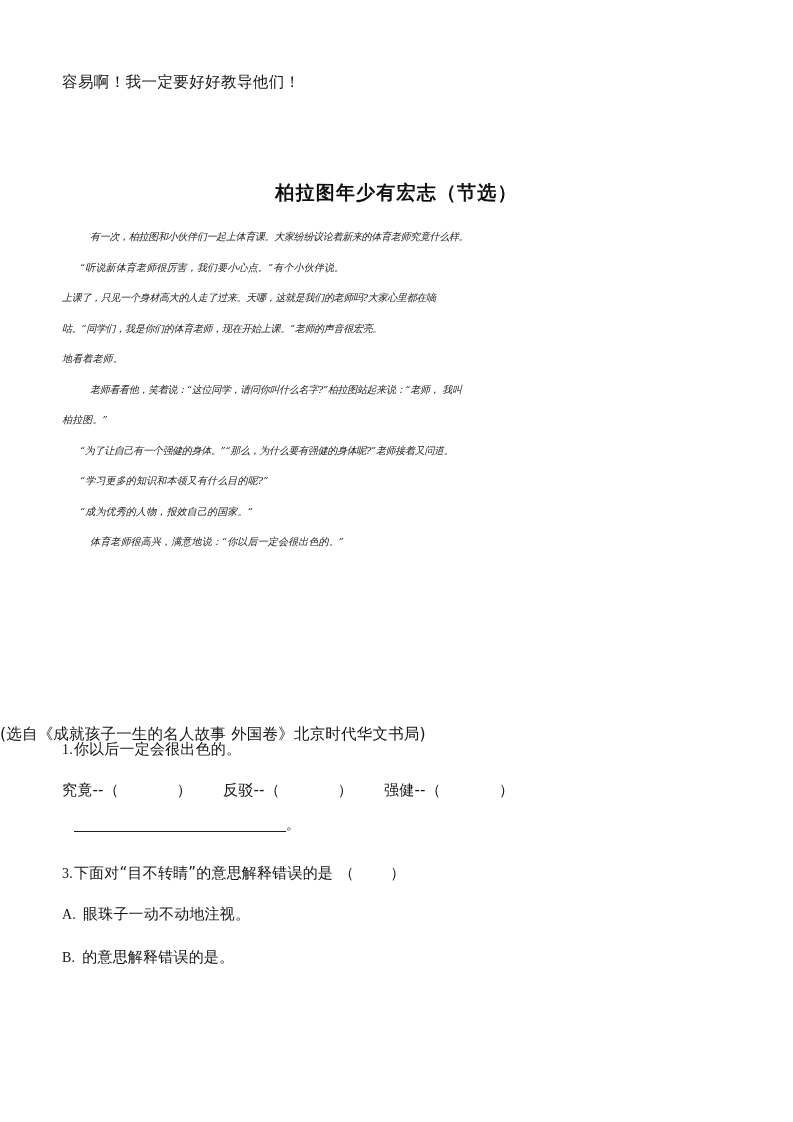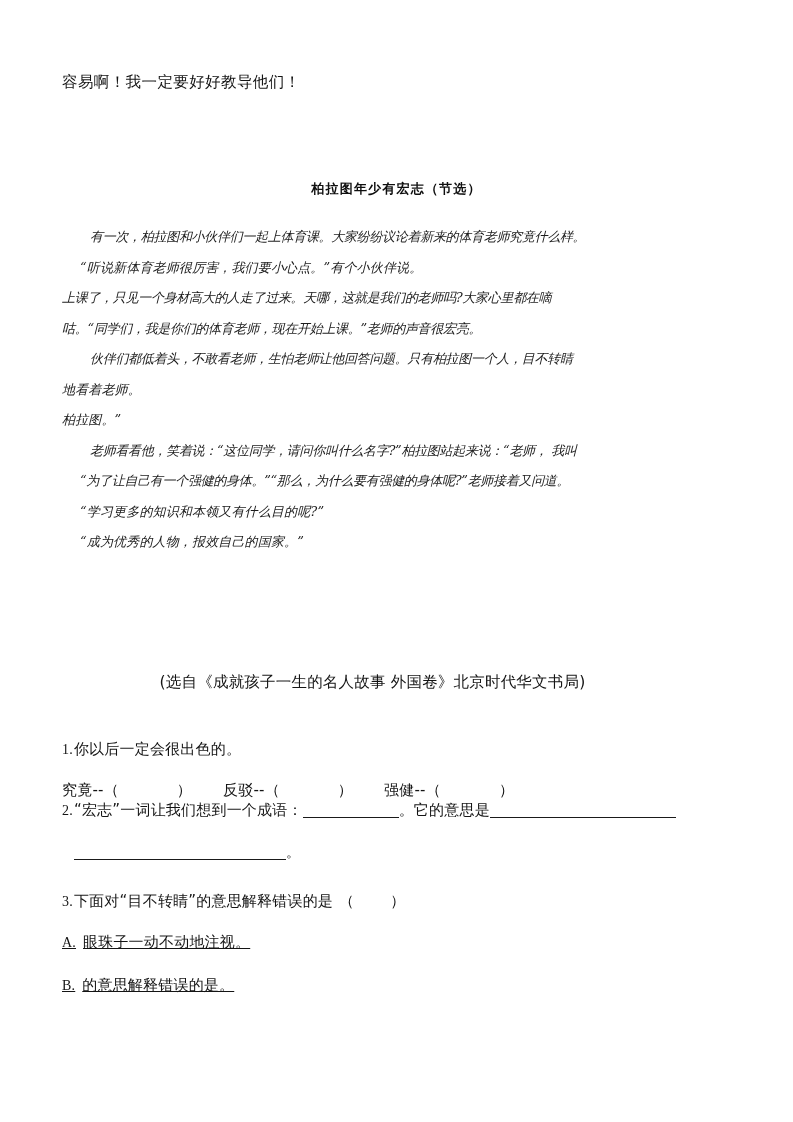--- a/index.html
+++ b/index.html
@@ -37,59 +37,59 @@
   }
 
   
   .doc-title {
     position: absolute;
     left: 0;
     right: 0;
     top: 180px;
     text-align: center;
     font-family: Liberation Mono, monospace;
-    font-size: 13px;
+    font-size: 19px;
     font-weight: 700;
     letter-spacing: 1.2px;
     color: #0f0f0f;
   }
 
   
   .passage {
     position: absolute;
     left: 62px;
     top: 222px;
     width: 672px;
   }
   .p-line {
     font-family: "DejaVu Serif", "Liberation Serif", serif;
     font-style: italic;
-    font-size: 13px;
+    font-size: 10px;
     line-height: 30.5px;
     letter-spacing: 0.15px;
     color: #1b1b1b;
     white-space: nowrap;
   }
   .p-line.indent {
     text-indent: 28px;
   }
   .p-line.indent2 {
     text-indent: 18px;
   }
   .p-line.tight {
     letter-spacing: -0.3px;
   }
 
   
   .attribution {
     position: absolute;
     left: 0;
     right: 48px;
-    top: 672px;
-    text-align: center;
+    top: 724px;
+    text-align: left;
     font-family: "DejaVu Sans", "Liberation Sans", sans-serif;
     font-size: 15.5px;
     letter-spacing: 0.2px;
     color: #141414;
   }
 
   
   .questions {
     position: absolute;
     left: 62px;
@@ -143,21 +143,20 @@
   .q2-line2 {
     margin-left: 12px;
     margin-top: 14px;
     margin-bottom: 30px;
     white-space: nowrap;
   }
 
   .option {
     margin-bottom: 24px;
     white-space: nowrap;
-    text-decoration: underline;
   }
   .opt-letter {
     font-family: "Liberation Serif", "DejaVu Serif", serif;
     font-size: 14px;
     margin-right: 7px;
   }
   .choice-paren {
     display: inline-block;
     margin-left: 6px;
   }
@@ -173,27 +172,27 @@
 
   <div class="carryover">容易啊！我一定要好好教导他们！</div>
 
   <div class="doc-title">柏拉图年少有宏志（节选）</div>
 
   <div class="passage">
     <div class="p-line indent tight">有一次，柏拉图和小伙伴们一起上体育课。大家纷纷议论着新来的体育老师究竟什么样。</div>
     <div class="p-line indent2">“听说新体育老师很厉害，我们要小心点。”有个小伙伴说。</div>
     <div class="p-line tight">上课了，只见一个身材高大的人走了过来。天哪，这就是我们的老师吗?大家心里都在嘀</div>
     <div class="p-line tight">咕。“同学们，我是你们的体育老师，现在开始上课。”老师的声音很宏亮。</div>
-    <div class="p-line indent tight">伙伴们都低着头，不敢看老师，生怕老师让他回答问题。只有柏拉图一个人，目不转睛</div>
     <div class="p-line">地看着老师。</div>
+    <div class="p-line indent tight">老师看看他，笑着说：“这位同学，请问你叫什么名字?”柏拉图站起来说：“老师， 我叫</div>
     <div class="p-line">柏拉图。”</div>
-    <div class="p-line indent tight">老师看看他，笑着说：“这位同学，请问你叫什么名字?”柏拉图站起来说：“老师， 我叫</div>
     <div class="p-line indent2 tight">“为了让自己有一个强健的身体。”“那么，为什么要有强健的身体呢?”老师接着又问道。</div>
     <div class="p-line indent2">“学习更多的知识和本领又有什么目的呢?”</div>
     <div class="p-line indent2">“成为优秀的人物，报效自己的国家。”</div>
+    <div class="p-line indent">体育老师很高兴，满意地说：“你以后一定会很出色的。”</div>
   </div>
 
   <div class="attribution">(选自《成就孩子一生的名人故事 外国卷》北京时代华文书局)</div>
 
   <div class="questions">
 
     <div class="q-block">
       <div class="q-line">
         <span class="q-num">1.</span><span>你以后一定会很出色的。</span>
       </div>
@@ -204,23 +203,20 @@
         <span class="pair">
           <span>反驳--</span><span class="paren"><span>（</span><span class="gap"></span><span>）</span></span>
         </span>
         <span class="pair">
           <span>强健--</span><span class="paren"><span>（</span><span class="gap"></span><span>）</span></span>
         </span>
       </div>
     </div>
 
     <div class="q-block">
-      <div class="q-line">
-        <span class="q-num">2.</span><span>“宏志”一词让我们想到一个成语：</span><span class="blank blank-short"></span><span>。它的意思是</span><span class="blank blank-long"></span>
-      </div>
       <div class="q2-line2">
         <span class="blank blank-line2"></span><span class="q-num">。</span>
       </div>
     </div>
 
     <div class="q-block">
       <div class="q-line">
         <span class="q-num">3.</span><span>下面对“目不转睛”的意思解释错误的是</span><span class="choice-paren"><span>（</span><span class="gap"></span><span>）</span></span>
       </div>
       <div class="option">

